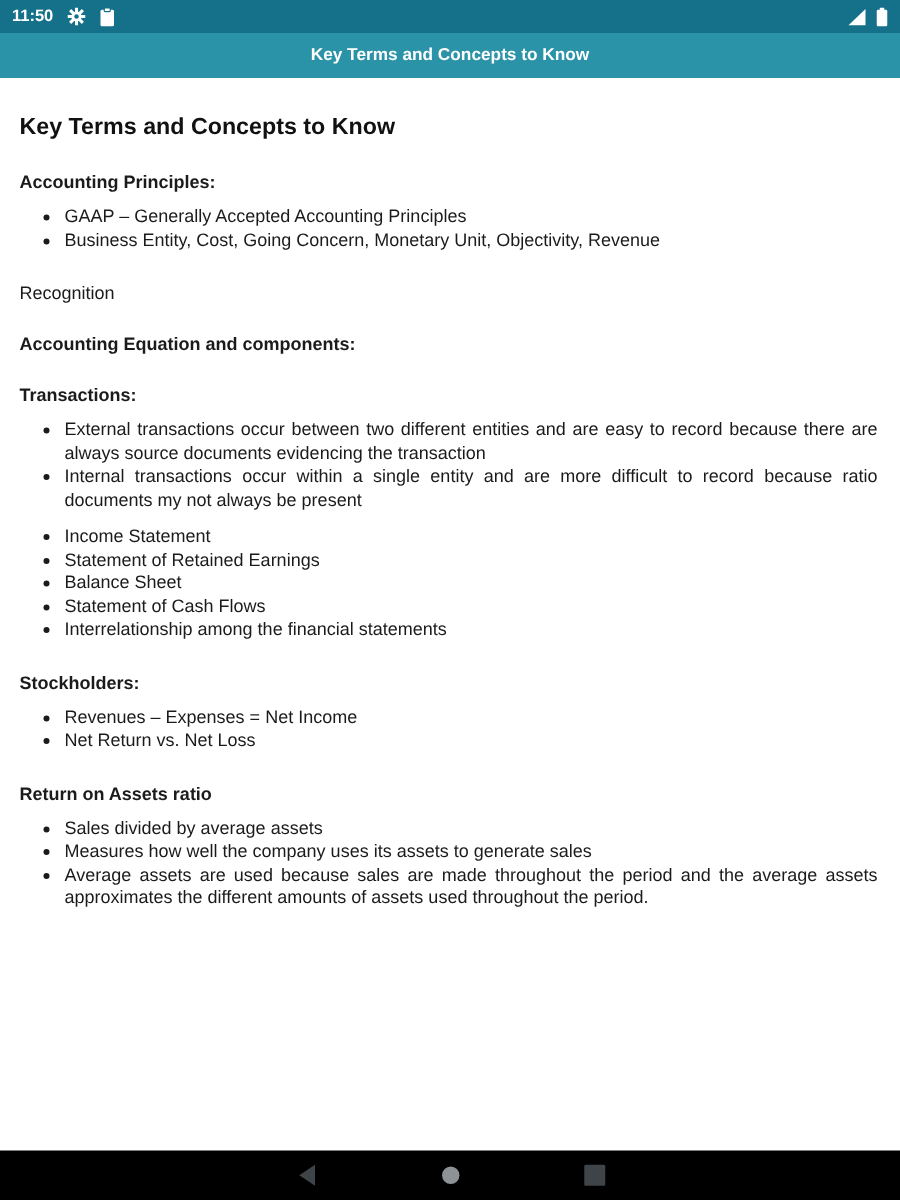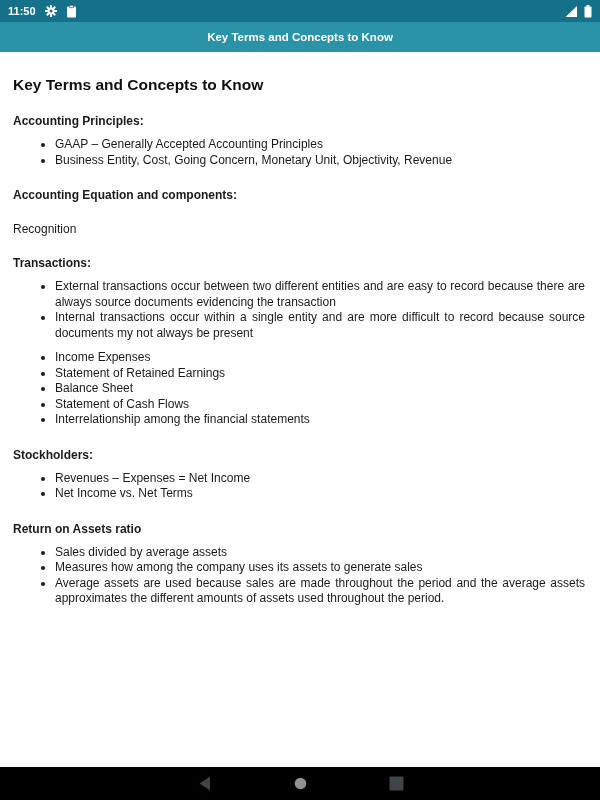--- a/index.html
+++ b/index.html
@@ -62,21 +62,20 @@
   .section-heading.plain { font-weight: normal; }
   ul.bullet-list {
     margin: 9px 0 0 0;
     padding-left: 30px;
   }
   ul.bullet-list li {
     font-size: 12px;
     line-height: 15.5px;
     text-align: justify;
     padding-right: 2px;
-    margin-left: 12px;
   }
 
   
   .nav-bar {
     position: absolute;
     left: 0; bottom: 0;
     width: 600px; height: 33px;
     background: #000000;
     display: flex;
     align-items: center;
@@ -137,43 +136,43 @@
 </div>
 
 <div class="content">
   <div class="doc-title">Key Terms and Concepts to Know</div>
   <div>
       <div class="section-heading bold">Accounting Principles:</div>
       <ul class="bullet-list">
         <li>GAAP – Generally Accepted Accounting Principles</li>
         <li>Business Entity, Cost, Going Concern, Monetary Unit, Objectivity, Revenue</li>
       </ul>
+      <div class="section-heading plain">Recognition</div>
       <div class="section-heading bold">Accounting Equation and components:</div>
-      <div class="section-heading plain">Recognition</div>
       <div class="section-heading bold">Transactions:</div>
       <ul class="bullet-list">
         <li>External transactions occur between two different entities and are easy to record because there are always source documents evidencing the transaction</li>
-        <li>Internal transactions occur within a single entity and are more difficult to record because source documents my not always be present</li>
+        <li>Internal transactions occur within a single entity and are more difficult to record because ratio documents my not always be present</li>
       </ul>
       <ul class="bullet-list">
-        <li>Income Expenses</li>
+        <li>Income Statement</li>
         <li>Statement of Retained Earnings</li>
         <li>Balance Sheet</li>
         <li>Statement of Cash Flows</li>
         <li>Interrelationship among the financial statements</li>
       </ul>
       <div class="section-heading bold">Stockholders:</div>
       <ul class="bullet-list">
         <li>Revenues – Expenses = Net Income</li>
-        <li>Net Income vs. Net Terms</li>
+        <li>Net Return vs. Net Loss</li>
       </ul>
       <div class="section-heading bold">Return on Assets ratio</div>
       <ul class="bullet-list">
         <li>Sales divided by average assets</li>
-        <li>Measures how among the company uses its assets to generate sales</li>
+        <li>Measures how well the company uses its assets to generate sales</li>
         <li>Average assets are used because sales are made throughout the period and the average assets approximates the different amounts of assets used throughout the period.</li>
       </ul>
     </div>
 </div>
 
 <div class="nav-bar">
   <div class="nav-btn">
     <span style="display:inline-flex;">
       <svg width="13" height="15" viewBox="0 0 13 15">
         <polygon points="12,0.5 12,14.5 1.5,7.5" fill="#3f4449"></polygon>

